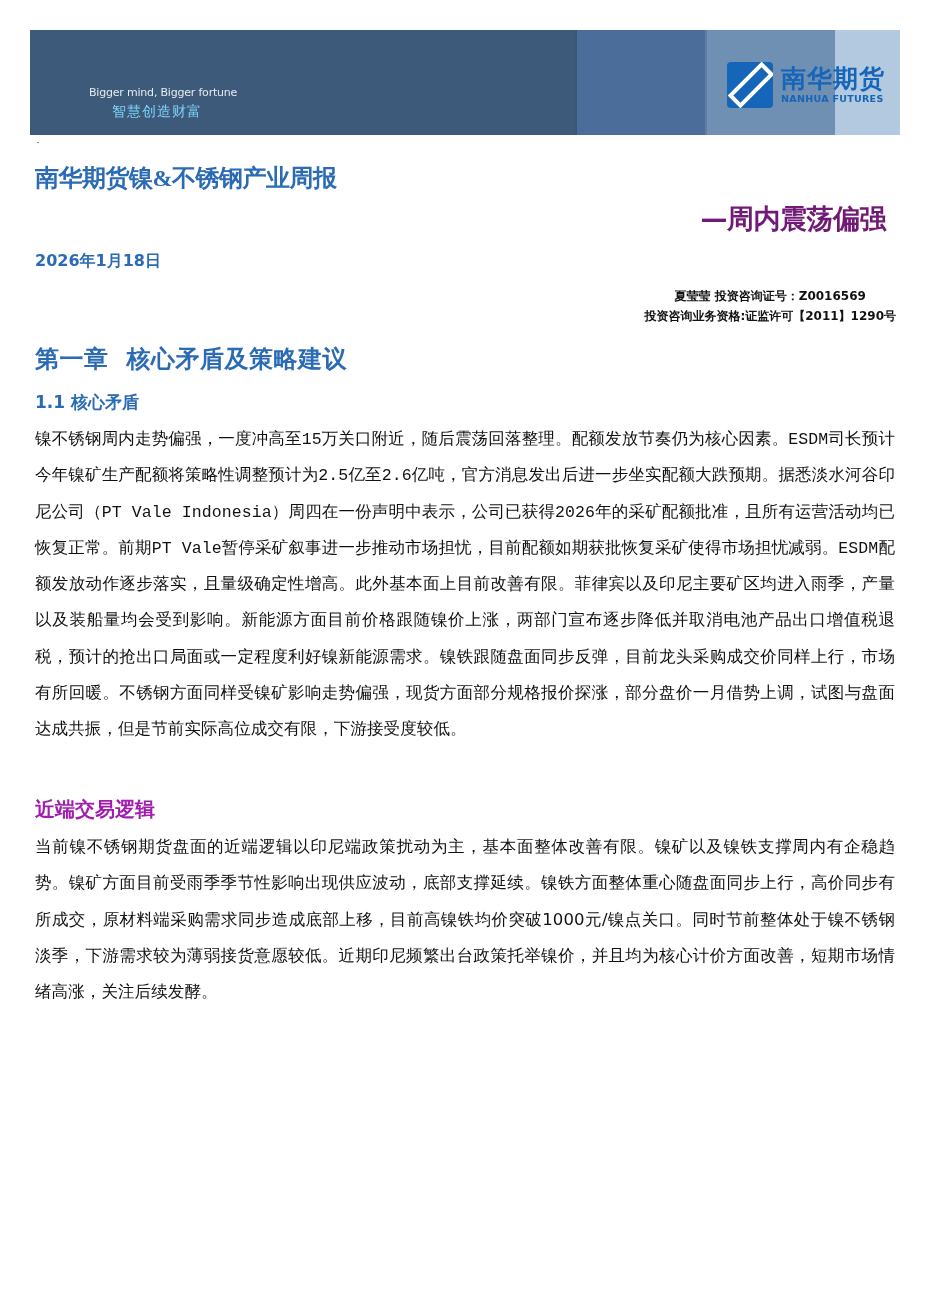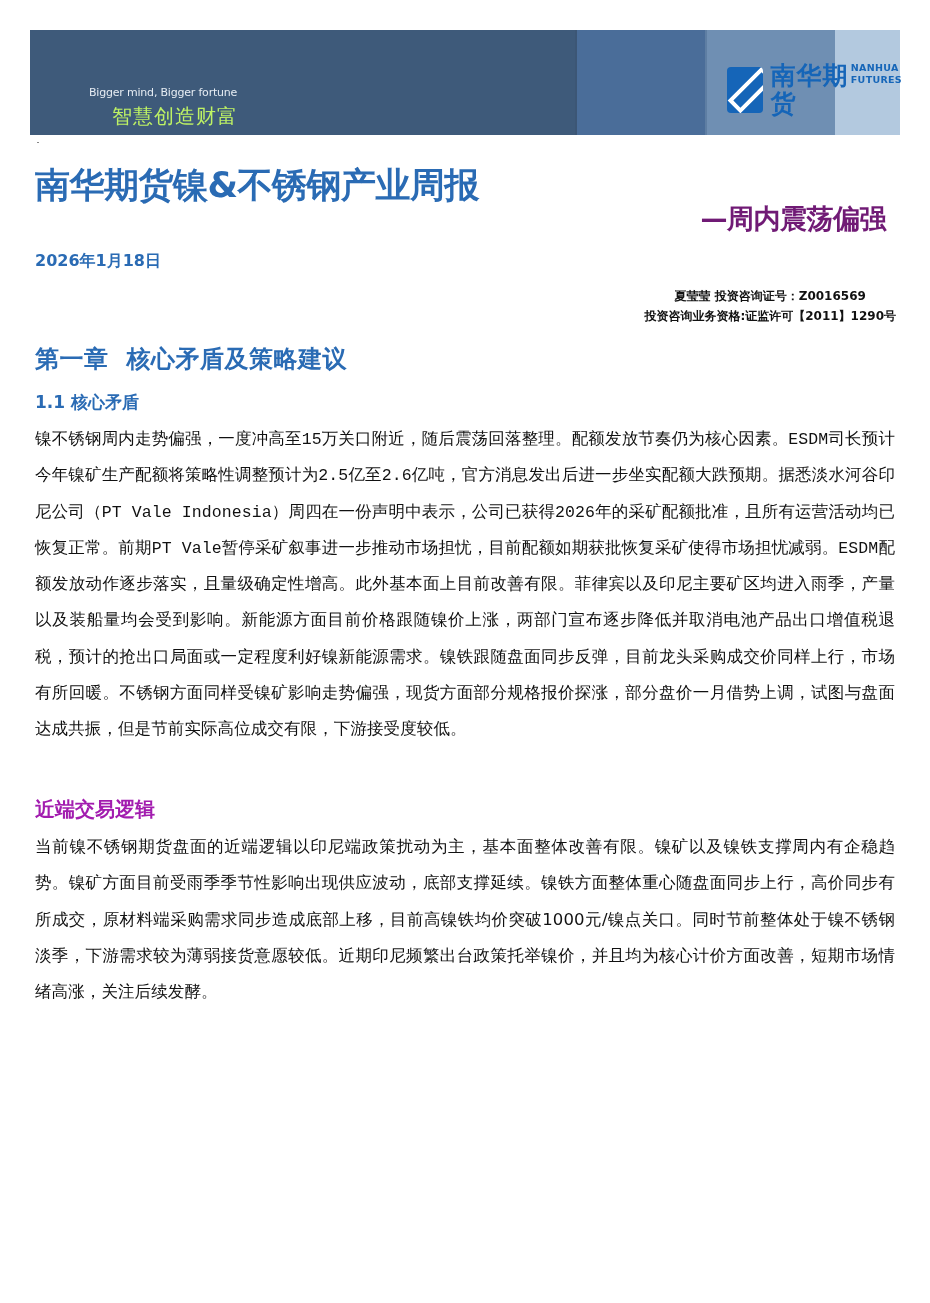--- a/index.html
+++ b/index.html
@@ -6,32 +6,32 @@
   body { width: 930px; height: 1303px; position: relative; overflow: hidden;
          font-family: "DejaVu Sans", "Liberation Sans", sans-serif; color: #111; }
 
   .banner { position: absolute; left: 30px; top: 30px; width: 870px; height: 105px; display: flex; }
   .banner .seg1 { width: 545px; height: 100%; background: #3e5a7a; position: relative; }
   .banner .seg2 { width: 130px; height: 100%; background: #4a6d99; border-left: 2px solid #3c5675; box-sizing: border-box; }
   .banner .seg3 { width: 130px; height: 100%; background: #6f8fb3; border-left: 2px solid #5e7ea3; box-sizing: border-box; }
   .banner .seg4 { flex: 1; height: 100%; background: #b3c9df; }
 
   .slogan-en { position: absolute; left: 59px; top: 56px; font-size: 11px; color: #e6ecf3; font-family: "DejaVu Sans", sans-serif; letter-spacing: -0.2px; }
-  .slogan-cn { position: absolute; left: 82px; top: 73px; font-size: 20px; color: #bef264; letter-spacing: 1px; }
+  .slogan-cn { position: absolute; left: 82px; top: 73px; font-size: 14px; color: #7dd3fc; letter-spacing: 1px; }
 
   .logo { position: absolute; left: 727px; top: 62px; display: flex; align-items: center; }
   .logo-mark { width: 46px; height: 46px; background: #1565b8; border-radius: 4px; position: relative; overflow: hidden; }
   .logo-mark .band { position: absolute; width: 40px; height: 10px; border: 4px solid #ffffff; transform: rotate(-45deg); left: 0px; top: 14px; }
-  .logo-text { margin-left: 8px; display: flex; flex-direction: row; }
+  .logo-text { margin-left: 8px; display: flex; flex-direction: column; }
   .logo-cn { font-size: 25px; font-weight: bold; color: #1565b8; letter-spacing: 1px; line-height: 28px; }
   .logo-en { font-size: 9.5px; font-weight: bold; color: #1565b8; letter-spacing: 0.3px; line-height: 12px; }
 
   .dot { position: absolute; left: 37px; top: 142px; width: 2px; height: 1px; background: #888; }
 
-  .title { position: absolute; left: 35px; top: 162px; font-size: 35px; font-weight: bold; color: #2a6bb4; letter-spacing: -0.5px; }
+  .title { position: absolute; left: 35px; top: 162px; font-size: 24px; font-weight: bold; color: #2a6bb4; letter-spacing: -0.5px; font-family: Liberation Serif, serif; }
   .subtitle { position: absolute; right: 44px; top: 201px; font-size: 27px; font-weight: bold; color: #701a75; letter-spacing: -0.5px; }
   .date { position: absolute; left: 35px; top: 251px; font-size: 16px; font-weight: bold; color: #2a6bb4; }
 
   .author { position: absolute; right: 34px; top: 286px; font-size: 12px; font-weight: bold; color: #111; text-align: center; line-height: 20px; }
 
   .chapter { position: absolute; left: 35px; top: 343px; font-size: 24px; font-weight: bold; color: #2a6bb4; letter-spacing: 0.5px; }
   .chapter .gap { display: inline-block; width: 18px; }
   .section { position: absolute; left: 35px; top: 391px; font-size: 17px; font-weight: bold; color: #2a6bb4; }
 
   .para { position: absolute; left: 35px; width: 860px; font-size: 16.5px; line-height: 36.3px; color: #111; text-align: justify; letter-spacing: 0.1px; }

